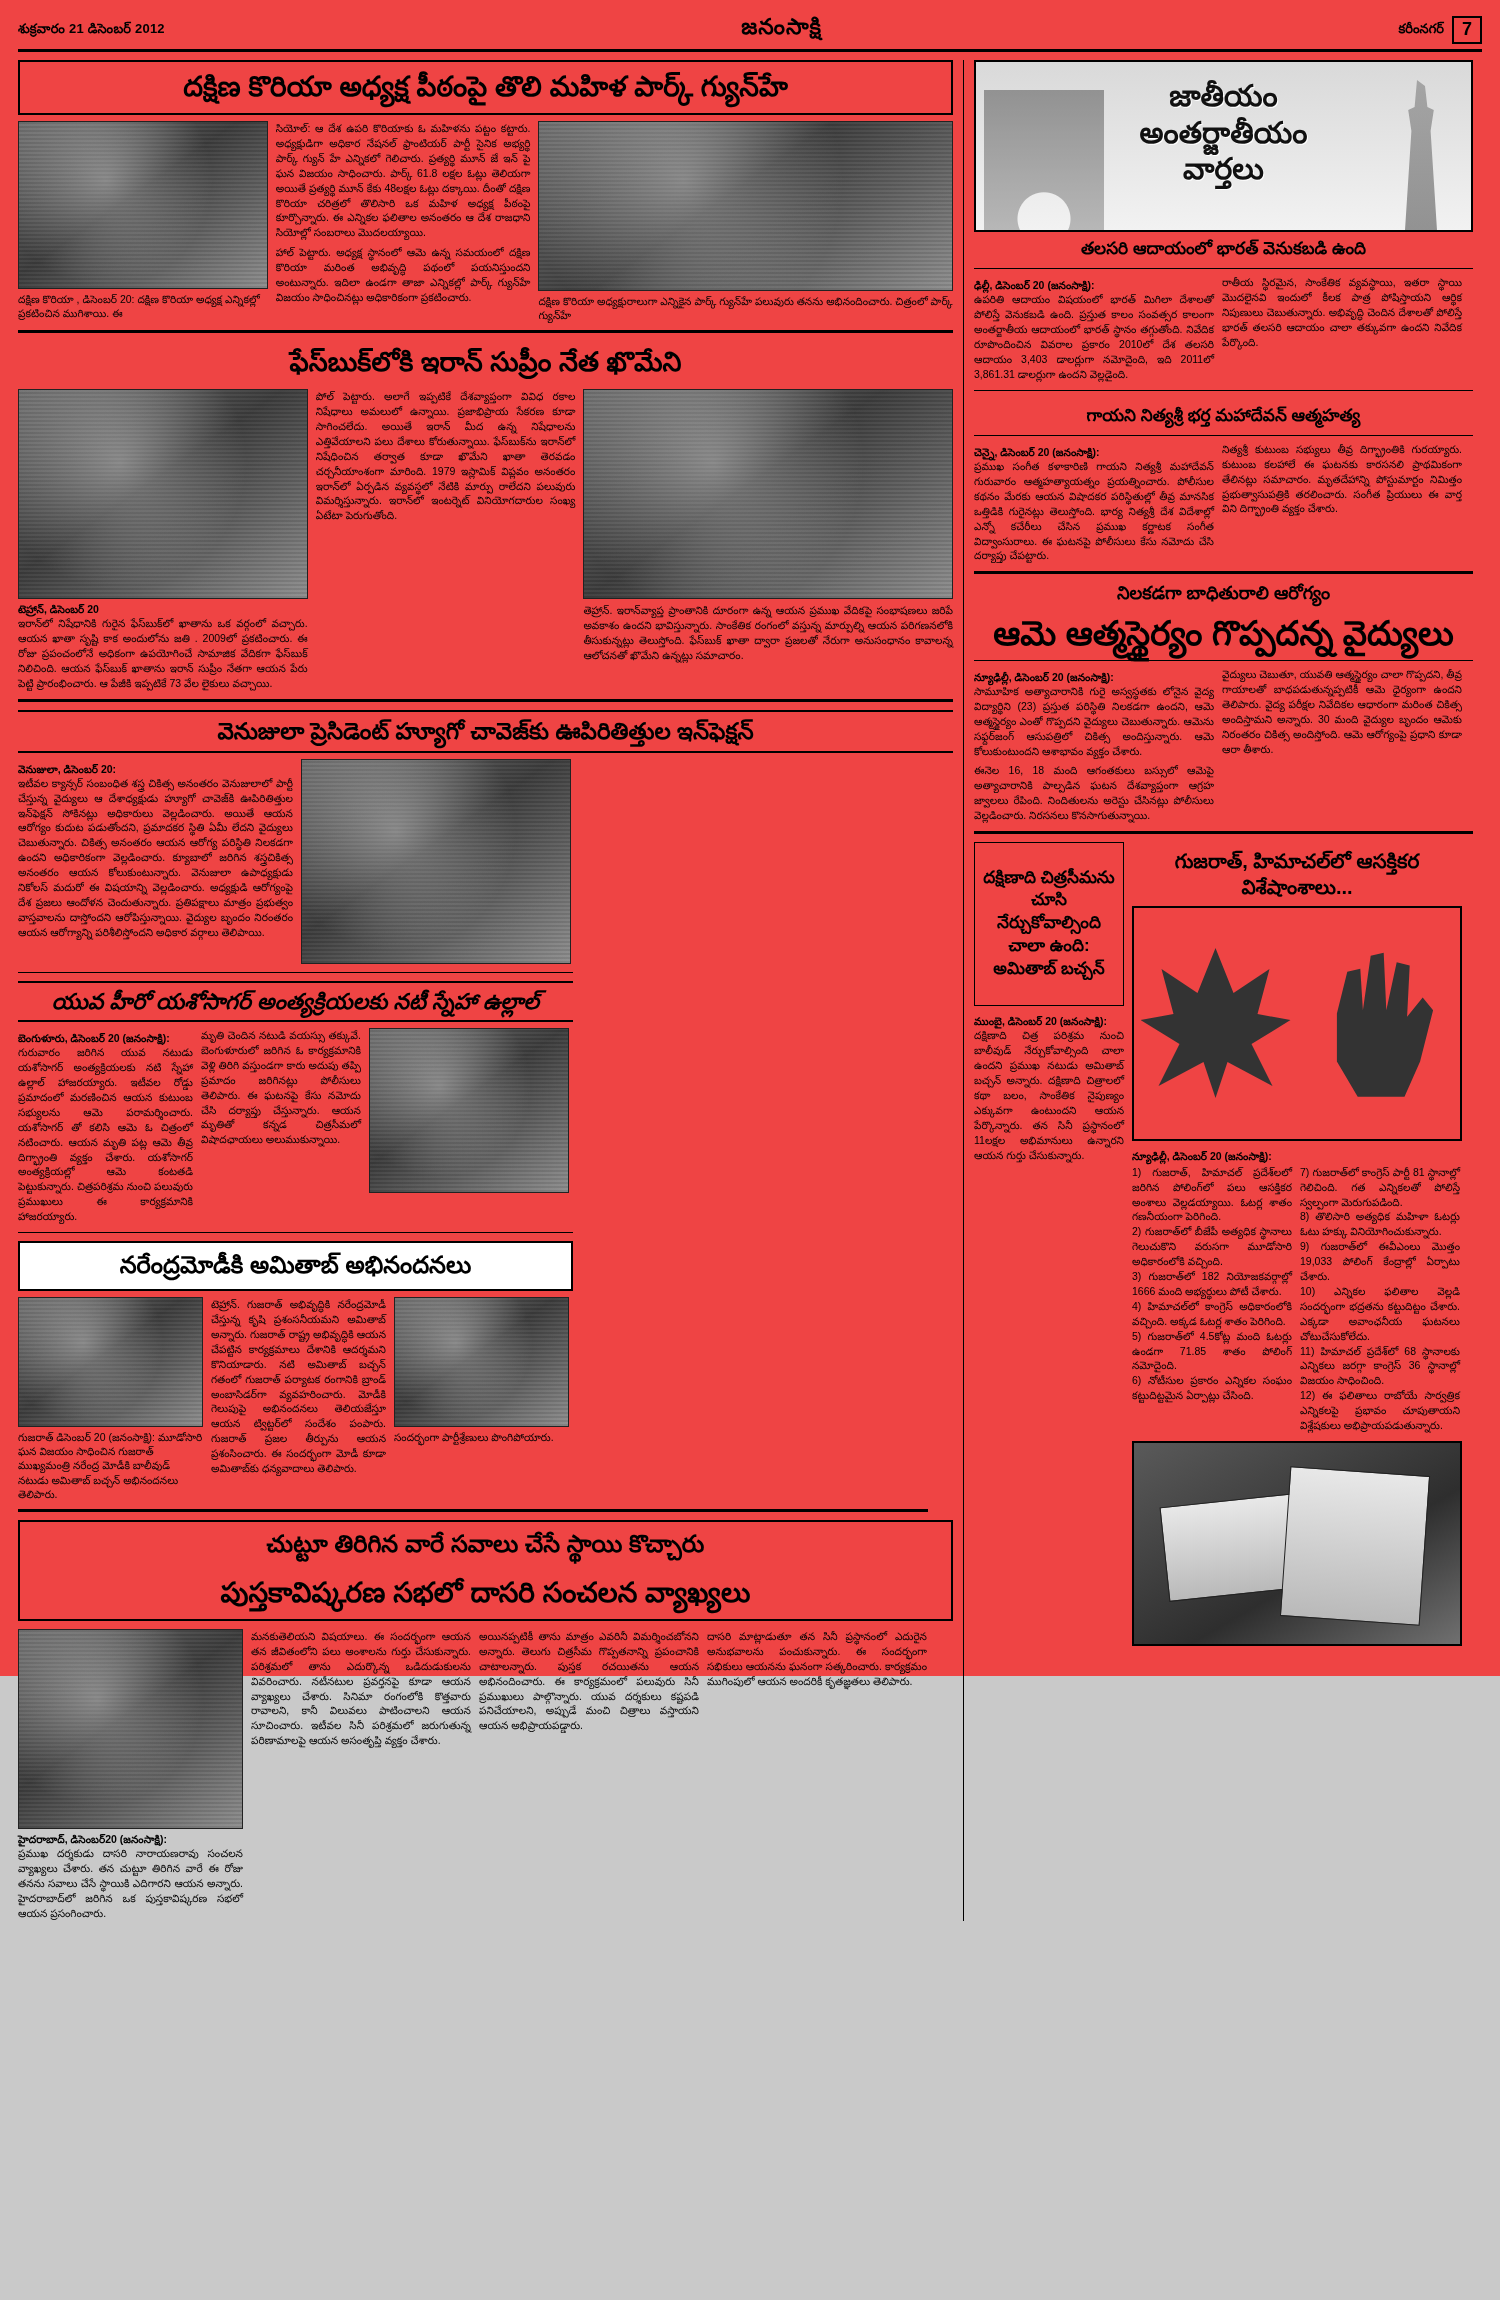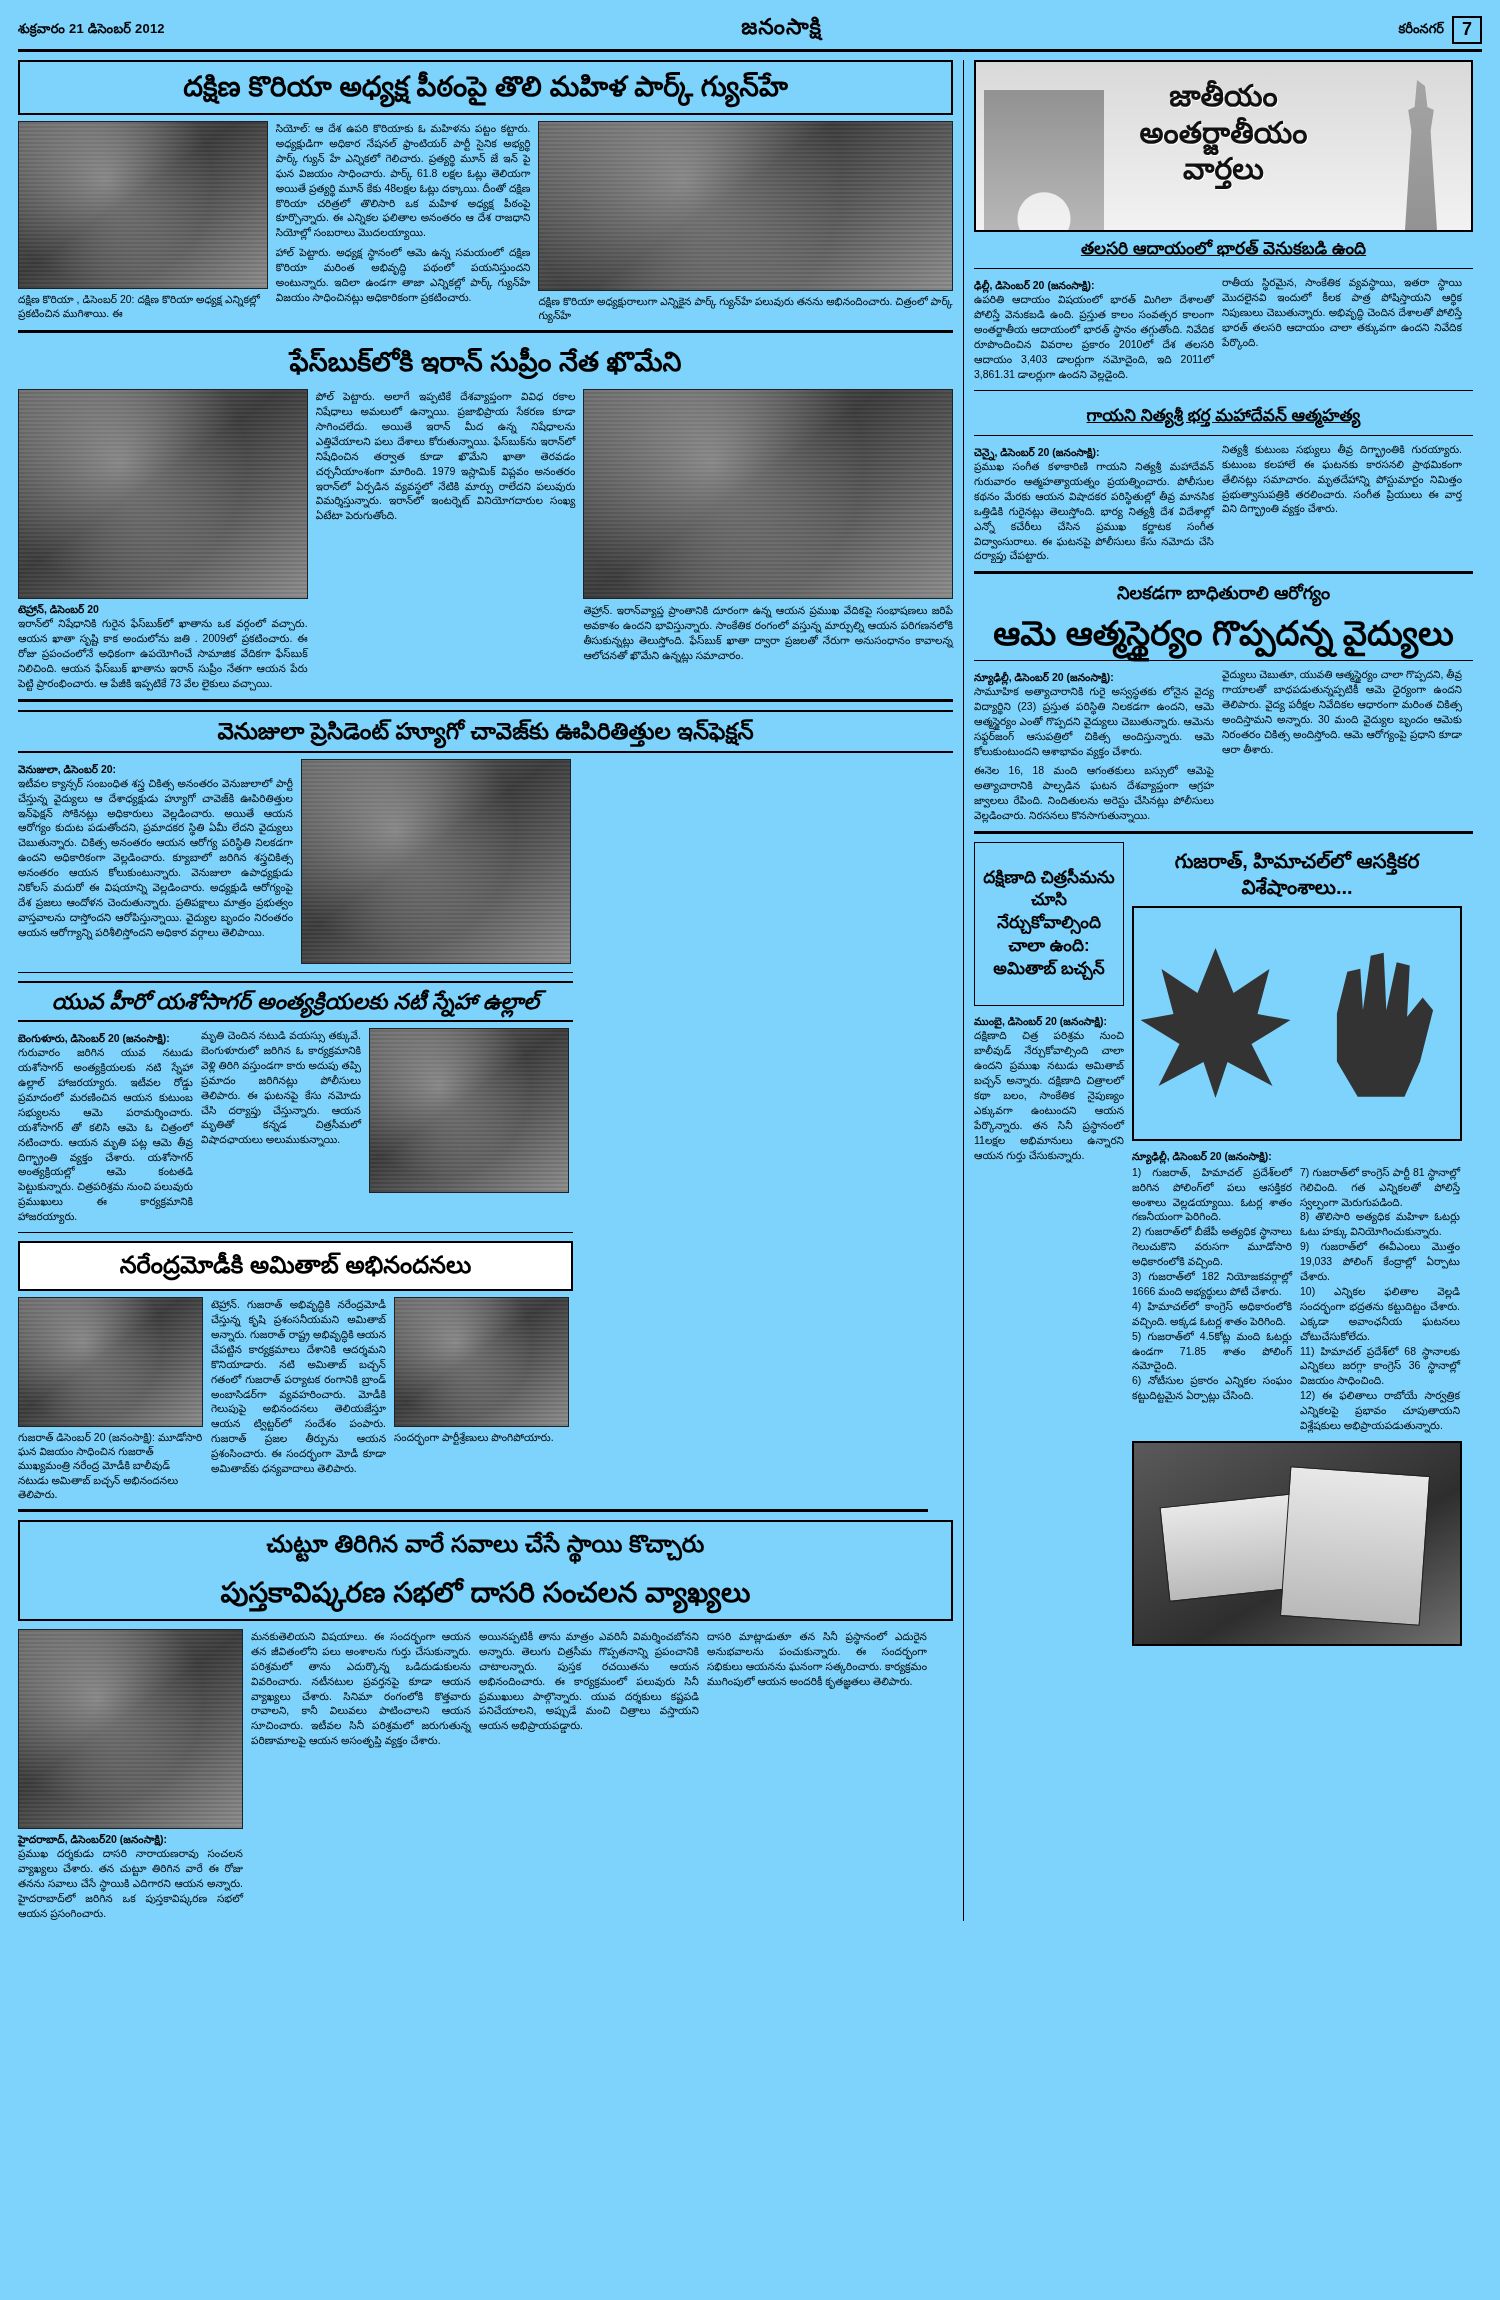--- a/index.html
+++ b/index.html
@@ -4,22 +4,22 @@
 <style>
   * { box-sizing: border-box; }
   html, body { margin:0; padding:0; }
   body {
     width:1500px; height:2300px;
     background:#c9c9c9;
     font-family:"Liberation Sans", sans-serif;
   }
   .page {
     position:relative;
-    width:1500px; height:2300px;
-    background:#7dd3fc;
+    width:1500px; height:1676px;
+    background:#ef4444;
     padding:14px 18px;
   }
   .masthead {
     display:flex; align-items:center; justify-content:space-between;
     border-bottom:3px solid #000;
     padding-bottom:4px;
     height:38px;
   }
   .masthead .date { font-size:13px; font-weight:bold; letter-spacing:.2px; }
   .masthead .logo { font-size:22px; font-weight:bold; letter-spacing:1px; }
@@ -93,21 +93,21 @@
     -webkit-mask: radial-gradient(circle at 50% 92%, transparent 0 26px, #000 27px);
             mask: radial-gradient(circle at 50% 92%, transparent 0 26px, #000 27px);
   }
   .statue { right:10px; width:80px; height:150px;
     background:linear-gradient(#777,#444);
     clip-path: polygon(45% 0,55% 4%,58% 18%,66% 20%,62% 34%,70% 100%,30% 100%,38% 34%,34% 20%,42% 18%);
   }
 
   .sub-hl {
     text-align:center; font-weight:bold; font-size:17px;
-    padding:6px 2px; line-height:1.3;text-decoration:underline;
+    padding:6px 2px; line-height:1.3;
   }
   .sub-hl-lg {
     text-align:center; font-weight:bold; font-size:20px;
     padding:6px 2px; line-height:1.3;
   }
 
   .party-box { border:2px solid #000; height:235px; display:flex; }
   .party-half { flex:1; display:flex; align-items:center; justify-content:center; position:relative; }
   .lotus { width:150px; height:150px; background:#333;
     clip-path: polygon(50% 0,62% 30%,86% 14%,78% 44%,100% 48%,74% 64%,88% 92%,58% 76%,50% 100%,42% 76%,12% 92%,26% 64%,0 48%,22% 44%,14% 14%,38% 30%);

